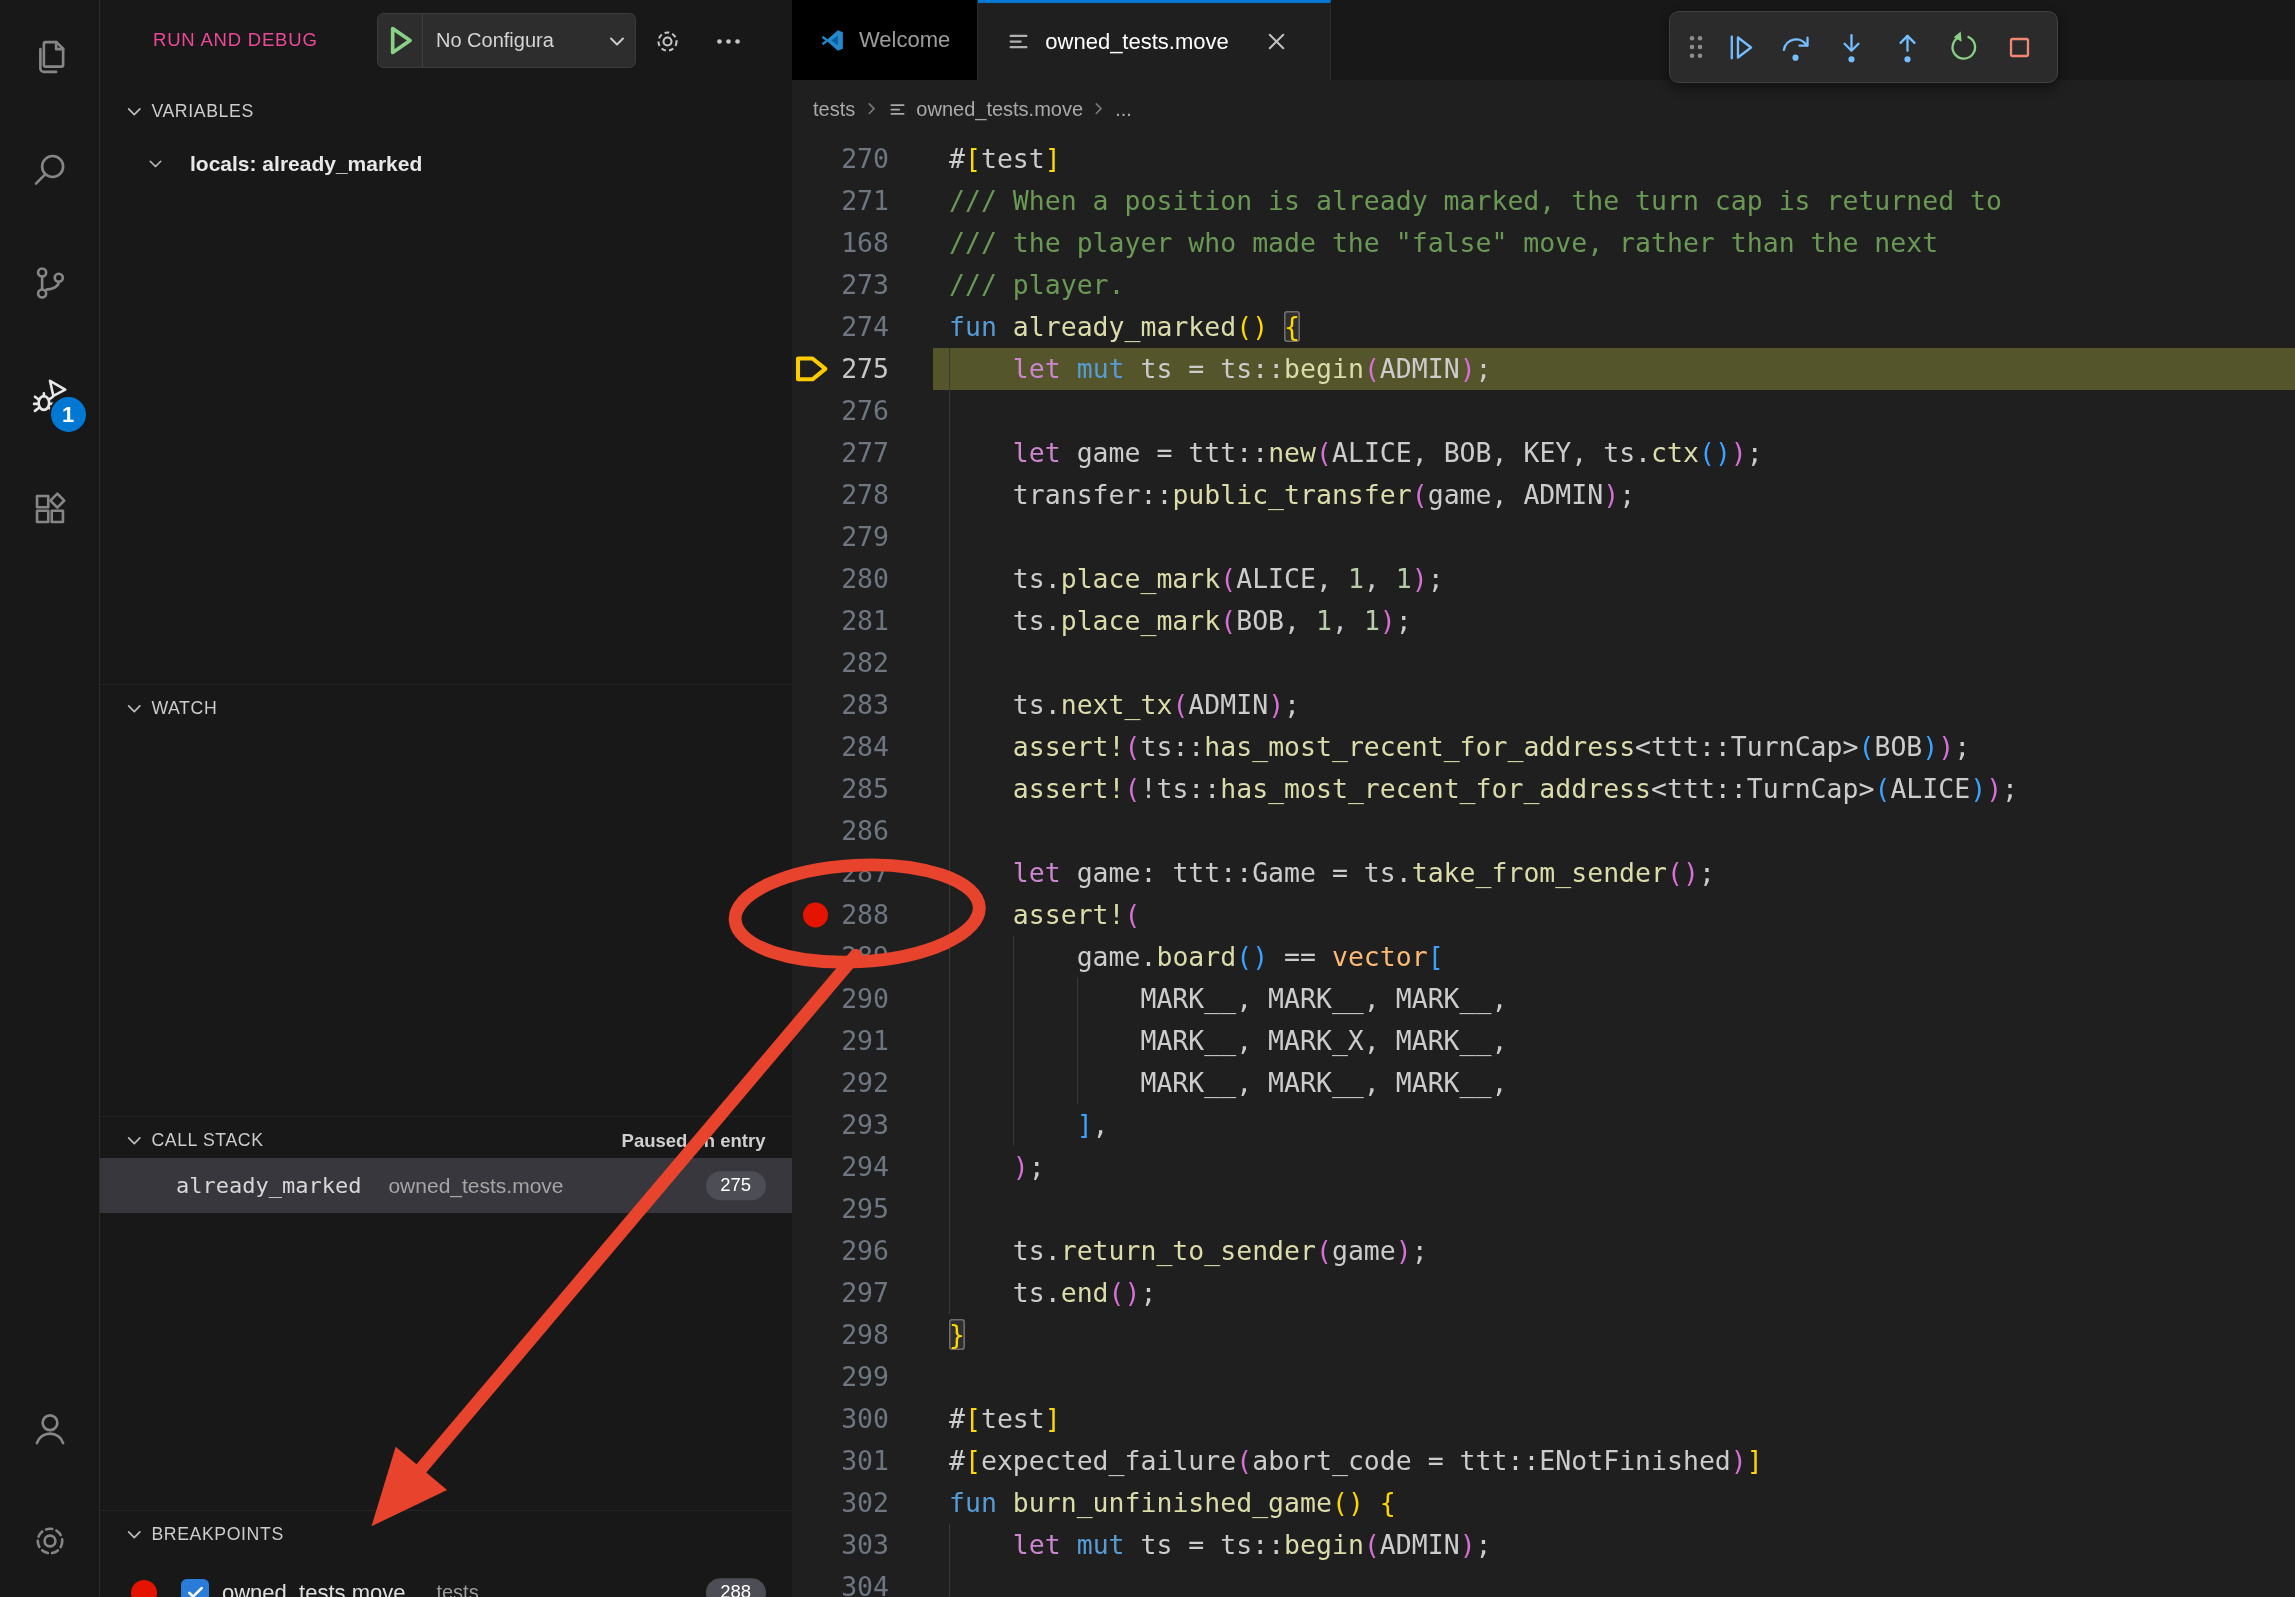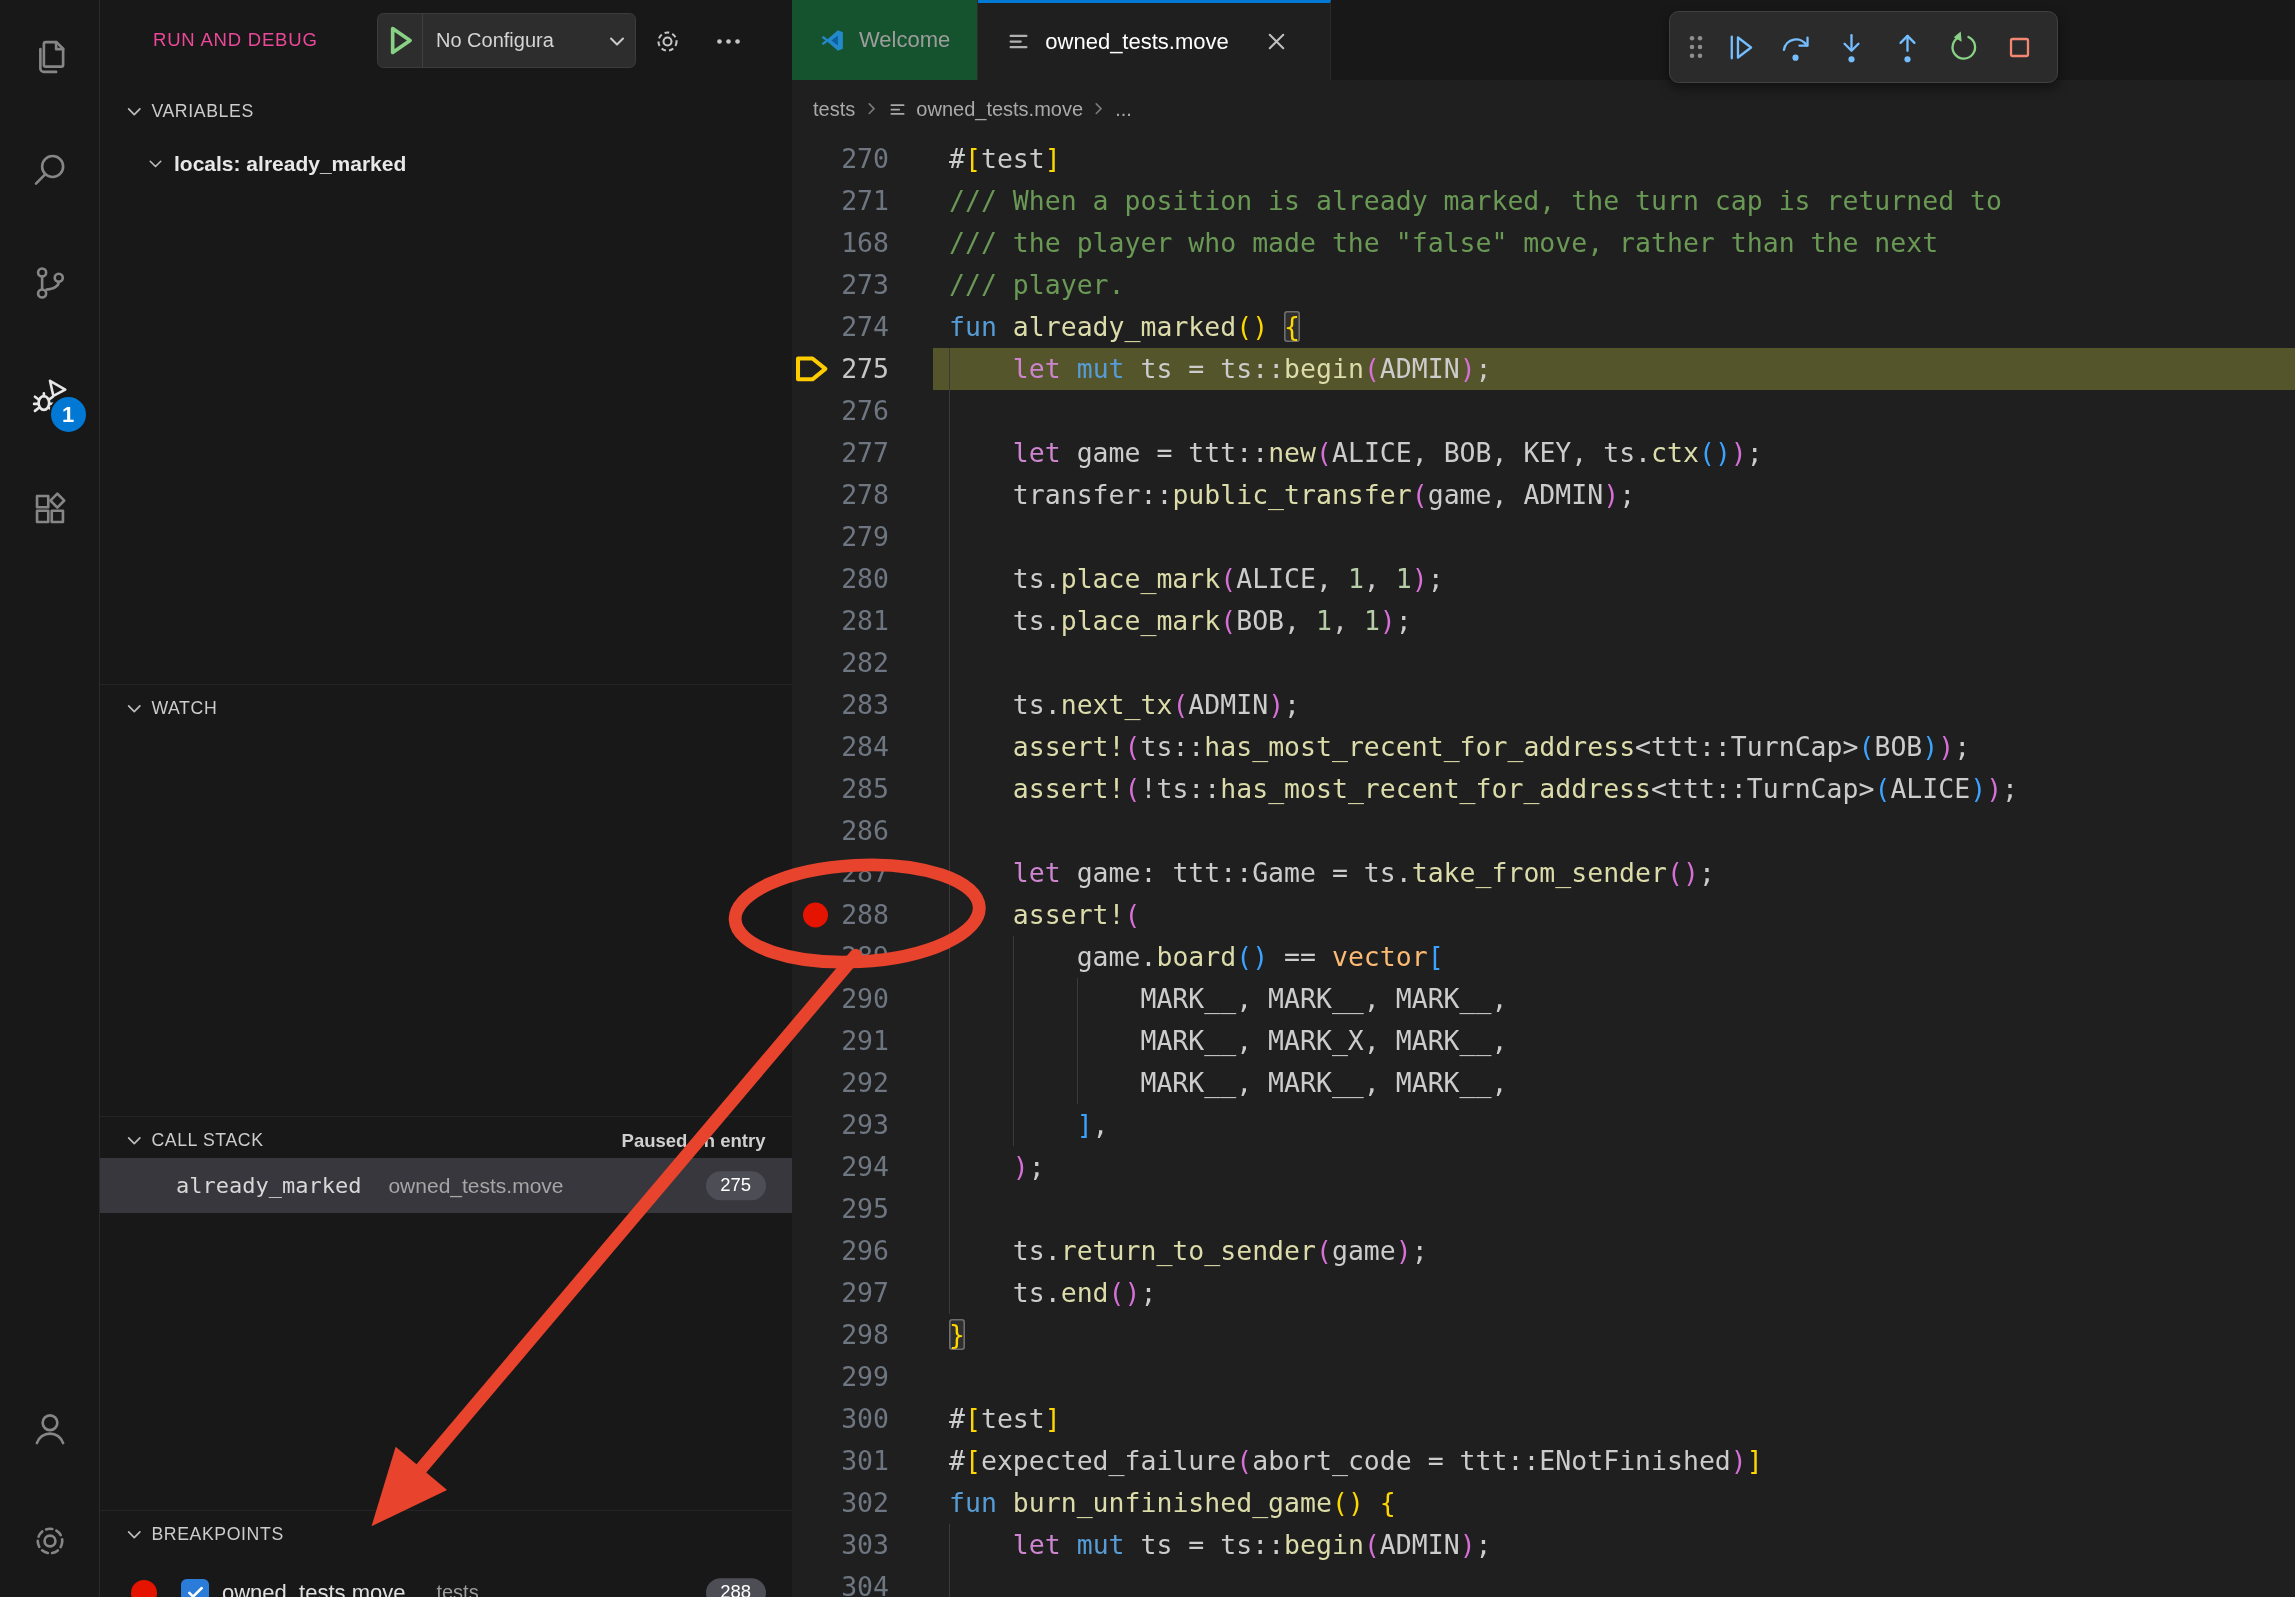--- a/index.html
+++ b/index.html
@@ -54,21 +54,21 @@
   .sb-section-header {
     position:absolute; width:100%; height:48px; display:flex; align-items:center;
     padding-left:22.5px; cursor:pointer; border-top:0.8px solid #242424;
   }
   .sb-section-header .chev { width:22.5px; height:22.5px; color:#bdbdbd; flex:none; }
   .sb-section-header .hdr-label { font-size:17.7px; font-weight:normal; color:#cccccc; letter-spacing:0.6px; margin-left:6.4px; }
   .sb-status { position:absolute; right:26.5px; font-size:18.5px; font-weight:600; color:#cfcfcf; }
 
   .tree-row { position:absolute; width:100%; height:51px; display:flex; align-items:center; padding-left:45px; cursor:pointer; }
   .tree-row .chev { width:21px; height:21px; color:#bdbdbd; flex:none; }
-  .tree-row .tree-label { font-size:21px; font-weight:bold; color:#e8e8e8; margin-left:8px; white-space:nowrap; }
+  .tree-row .tree-label { font-size:21px; font-weight:bold; color:#e8e8e8; margin-left:24px; white-space:nowrap; }
 
   .cs-row {
     position:absolute; left:0; top:1158px; width:100%; height:55px;
     background:#37373d; display:flex; align-items:center; padding-left:76px; cursor:pointer;
   }
   .cs-func { font-family:"DejaVu Sans Mono", monospace; font-size:22px; color:#d8d8d8; white-space:nowrap; }
   .cs-file { font-size:21px; color:#a6a6a6; margin-left:27px; white-space:nowrap; }
   .badge {
     position:absolute; right:26.5px; top:50%; transform:translateY(-50%);
     background:#4d4d55; color:#ffffff; font-size:18.5px;
@@ -87,21 +87,21 @@
 
   
   .editor { position:absolute; left:792px; top:0; right:0; height:100%; background:#1f1f1f; }
   .tabstrip { position:absolute; left:0; top:0; right:0; height:80px; background:#181818; display:flex; }
   .tab {
     height:80px; display:flex; align-items:center; padding:0 27px;
     border-right:0.8px solid #2b2b2b; cursor:pointer; position:relative;
   }
   .tab .icon { width:27px; height:27px; margin-right:13px; flex:none; }
   .tab .tab-label { font-size:22px; white-space:nowrap; }
-  .tab.inactive { background:#14532d; }
+  .tab.inactive { background:#000000; }
   .tab.inactive .tab-label { color:#9d9d9d; }
   .tab.active { background:#1f1f1f; border-top:3.2px solid #0078d4; }
   .tab.active .tab-label { color:#ffffff; }
   .tab-close { width:24px; height:24px; color:#c0c0c0; margin-left:34px; cursor:pointer; }
 
   .debug-toolbar {
     position:absolute; left:877px; top:11.3px; height:72px;
     background:#2b2b2c; border:0.8px solid #414141; border-radius:9.7px;
     box-shadow:0 4.8px 11.3px rgba(0,0,0,0.45);
     display:flex; align-items:center; padding:0 9.7px; z-index:10;

